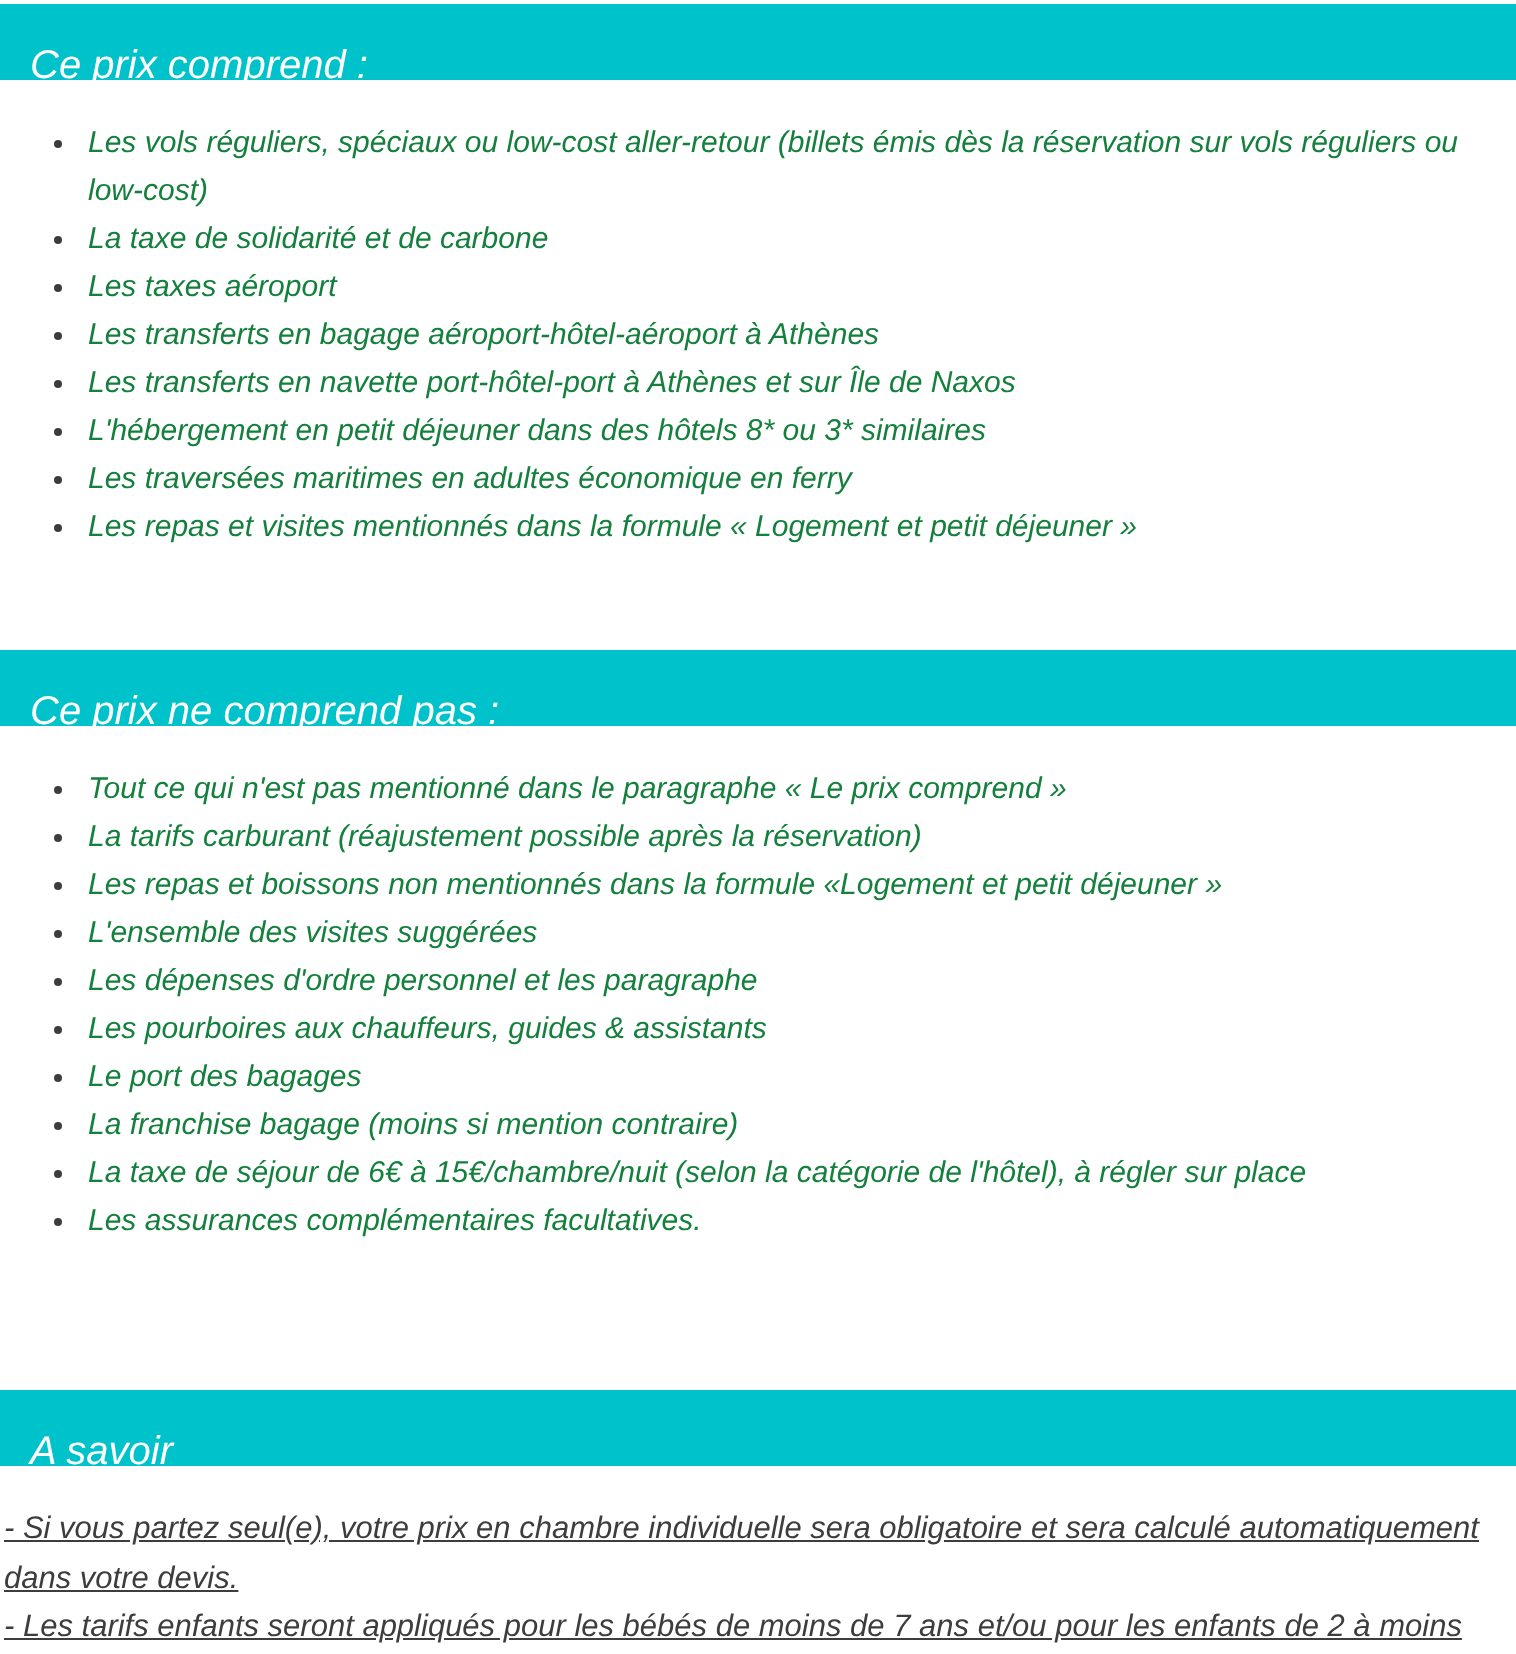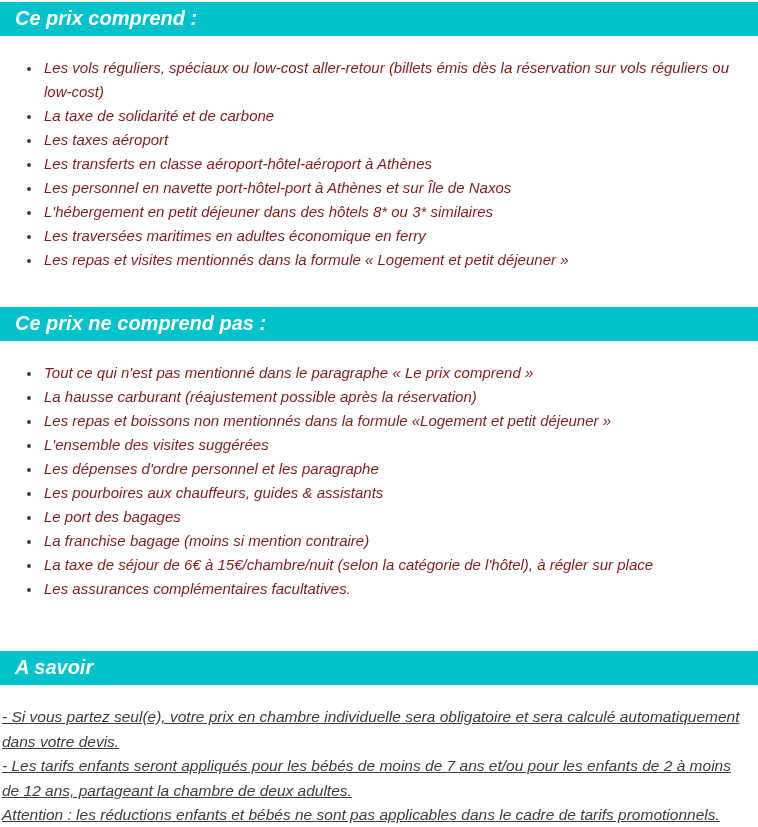--- a/index.html
+++ b/index.html
@@ -12,39 +12,39 @@
       width: 758px;
       min-height: 827px;
       font-family: "Liberation Sans", sans-serif;
       font-style: italic;
       color: #3d3d3d;
       overflow: hidden;
     }
     .section-header {
       background: #00c2ca;
       color: #ffffff;
-      font-weight: 700;
+      font-weight: 400;
       font-style: italic;
       font-size: 20px;
       line-height: 24px;
       height: 34px;
-      padding: 4px 15px;
+      padding: 19px 15px;
       margin: 0;
       width: 100%;
     }
     .header-includes { margin-top: 2px; }
-    .header-excludes { margin-top: 35px; }
-    .header-notes { margin-top: 50px; }
+    .header-excludes { margin-top: 49px; }
+    .header-notes { margin-top: 72px; }
     ul.bullet-list {
       margin: 20px 0 0 0;
       padding: 0 8px 0 42px;
       list-style: disc;
       font-size: 15px;
       line-height: 24px;
-      color: #7f1d1d;
+      color: #15803d;
     }
     ul.bullet-list li {
       padding-left: 2px;
     }
     ul.bullet-list li::marker {
       color: #3d3d3d;
       font-size: 13px;
     }
     .notes-block {
       margin-top: 20px;
@@ -61,33 +61,33 @@
   </style>
 </head>
 <body>
 
 <section>
   <h2 class="section-header header-includes">Ce prix comprend :</h2>
   <ul class="bullet-list">
     <li>Les vols réguliers, spéciaux ou low-cost aller-retour (billets émis dès la réservation sur vols réguliers ou low-cost)</li>
     <li>La taxe de solidarité et de carbone</li>
     <li>Les taxes aéroport</li>
-    <li>Les transferts en classe aéroport-hôtel-aéroport à Athènes</li>
-    <li>Les personnel en navette port-hôtel-port à Athènes et sur Île de Naxos</li>
+    <li>Les transferts en bagage aéroport-hôtel-aéroport à Athènes</li>
+    <li>Les transferts en navette port-hôtel-port à Athènes et sur Île de Naxos</li>
     <li>L'hébergement en petit déjeuner dans des hôtels 8* ou 3* similaires</li>
     <li>Les traversées maritimes en adultes économique en ferry</li>
     <li>Les repas et visites mentionnés dans la formule « Logement et petit déjeuner »</li>
   </ul>
 </section>
 
 <section>
   <h2 class="section-header header-excludes">Ce prix ne comprend pas :</h2>
   <ul class="bullet-list">
     <li>Tout ce qui n'est pas mentionné dans le paragraphe « Le prix comprend »</li>
-    <li>La hausse carburant (réajustement possible après la réservation)</li>
+    <li>La tarifs carburant (réajustement possible après la réservation)</li>
     <li>Les repas et boissons non mentionnés dans la formule «Logement et petit déjeuner »</li>
     <li>L'ensemble des visites suggérées</li>
     <li>Les dépenses d'ordre personnel et les paragraphe</li>
     <li>Les pourboires aux chauffeurs, guides &amp; assistants</li>
     <li>Le port des bagages</li>
     <li>La franchise bagage (moins si mention contraire)</li>
     <li>La taxe de séjour de 6€ à 15€/chambre/nuit (selon la catégorie de l'hôtel), à régler sur place</li>
     <li>Les assurances complémentaires facultatives.</li>
   </ul>
 </section>

